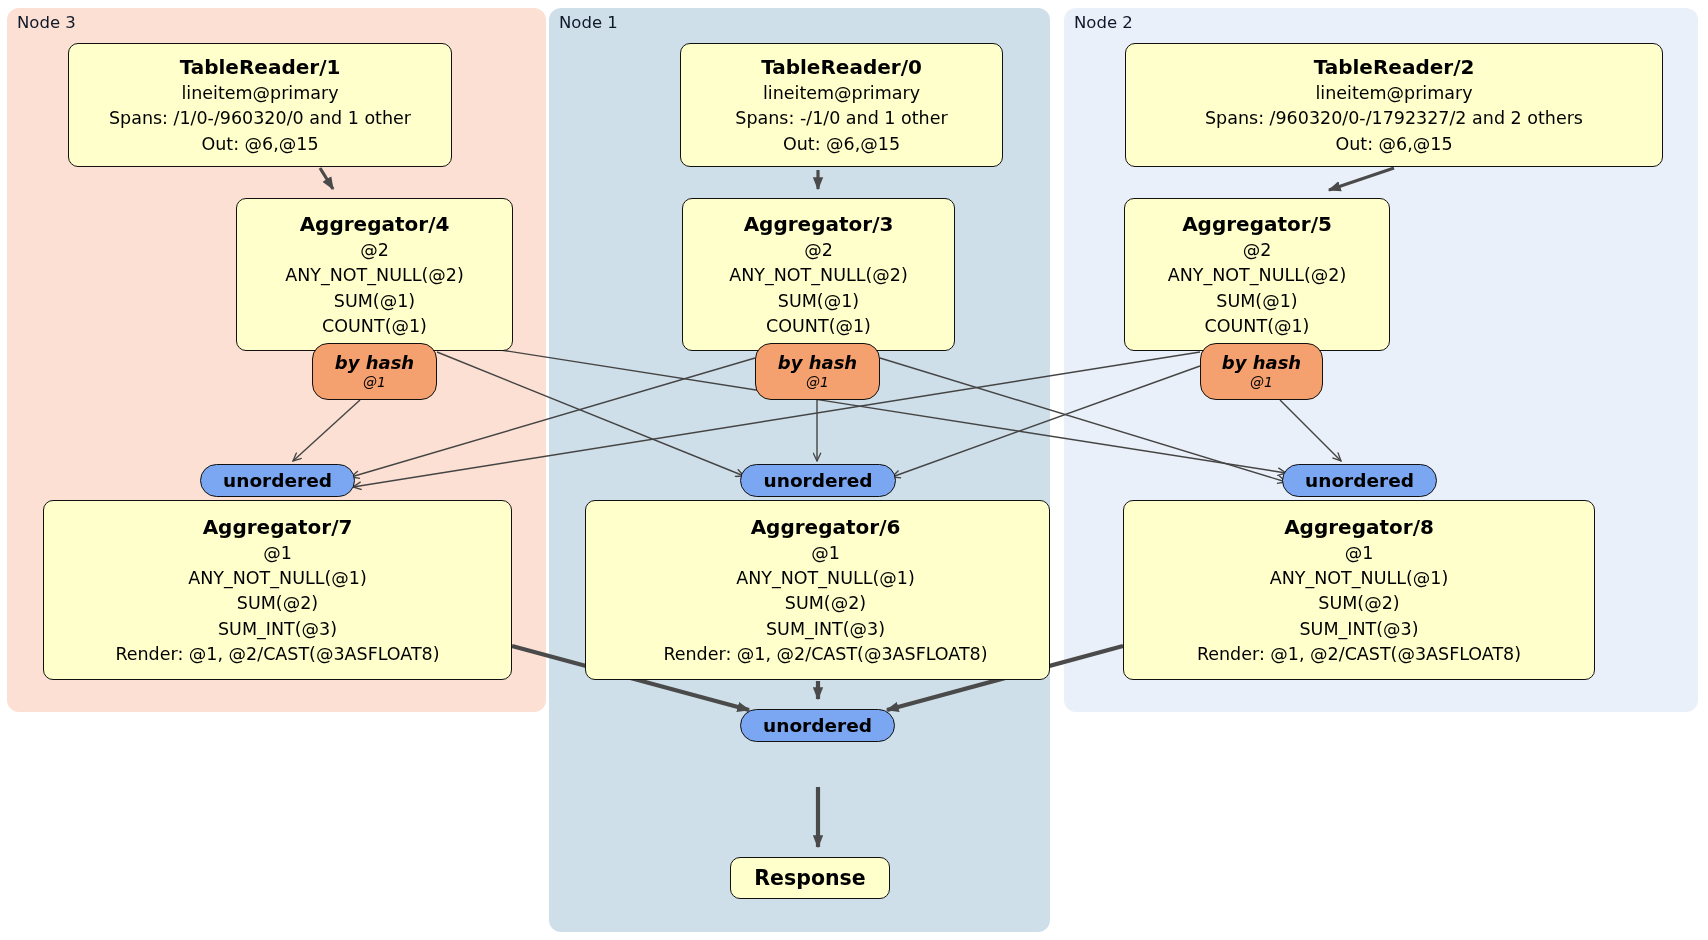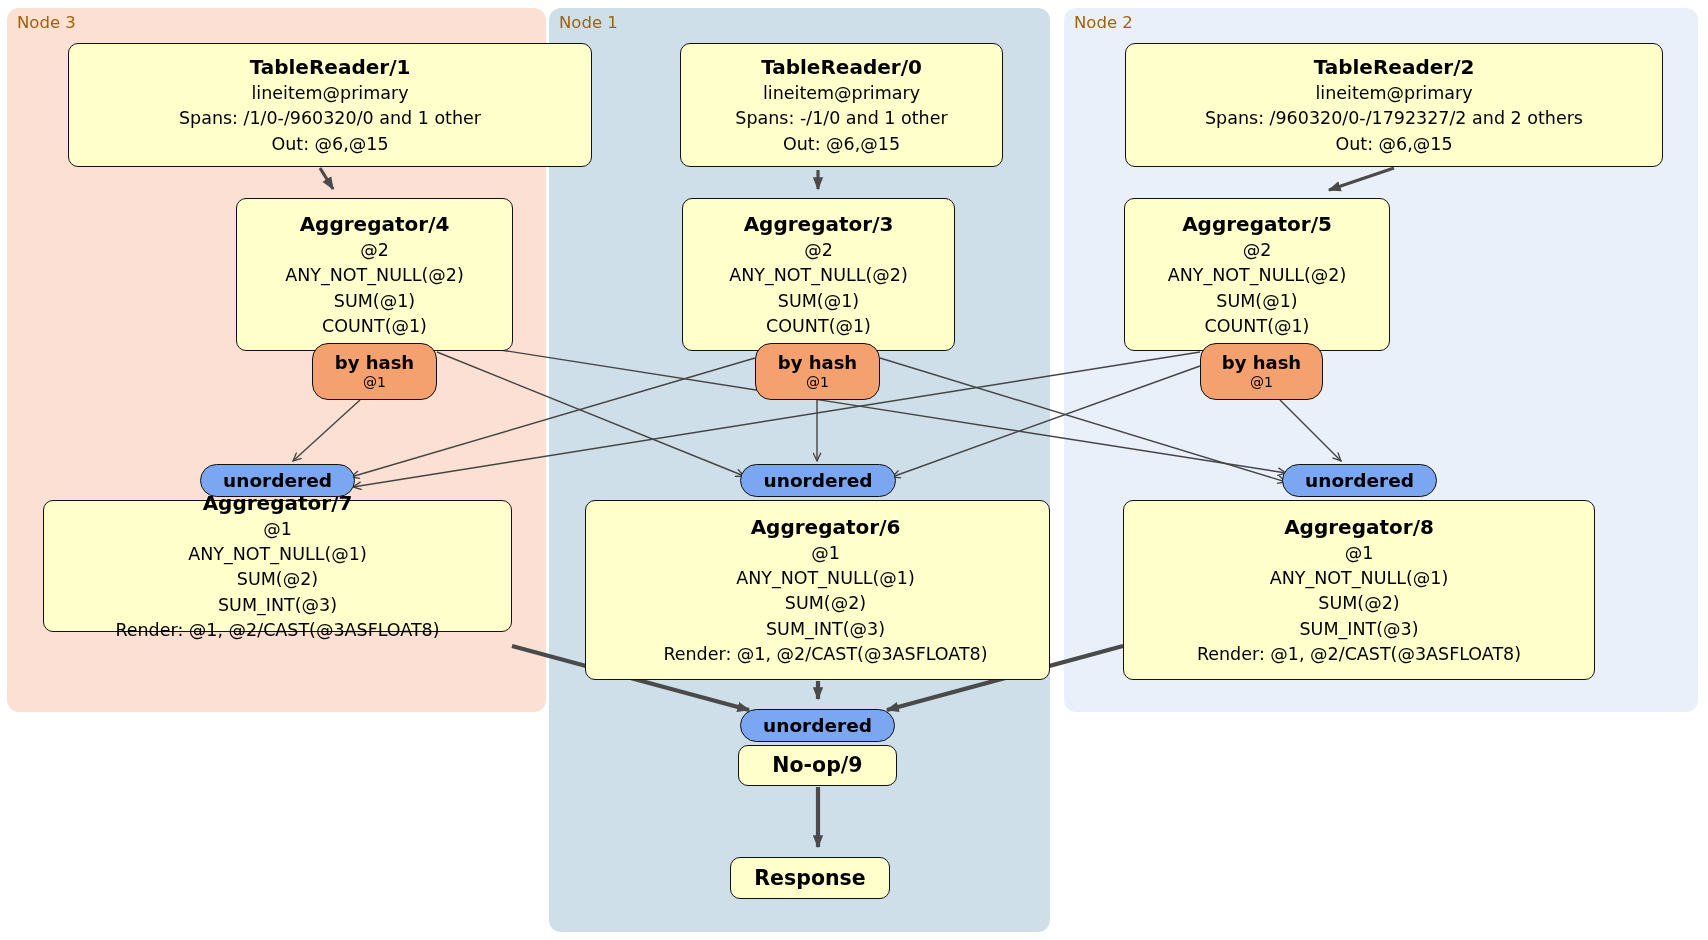--- a/index.html
+++ b/index.html
@@ -12,21 +12,21 @@
     background:#ffffff;
   }
   .panel{
     position:absolute;
     border-radius:12px;
   }
   .panel-label{
     position:absolute;
     left:10px;top:5px;
     font-size:16.5px;
-    color:#a16207;
+    color:#0f172a;
   }
   #edges{
     position:absolute;left:0;top:0;z-index:2;
   }
   .pbox{
     position:absolute;z-index:3;
     background:#ffffcc;
     border:1.5px solid #111;
     border-radius:10px;
     box-sizing:border-box;
@@ -40,20 +40,21 @@
   .nbox .ptitle{font-size:20.5px;}
   .router{
     position:absolute;z-index:4;
     background:#f5a06f;
     border:1.5px solid #111;
     border-radius:16px;
     box-sizing:border-box;
     display:flex;flex-direction:column;
     justify-content:center;align-items:center;
     text-align:center;
+    font-style:italic;
   }
   .router-label{font-size:18px;font-weight:bold;line-height:1.2;}
   .router-detail{font-size:14px;line-height:1.2;}
   .sync{
     position:absolute;z-index:4;
     background:#7aa6f2;
     border:1.5px solid #111;
     border-radius:17px;
     box-sizing:border-box;
     display:flex;justify-content:center;align-items:center;
@@ -106,21 +107,21 @@
 
     <g stroke="#4a4a4a" stroke-width="4.2">
       <line x1="512" y1="646" x2="749" y2="710" marker-end="url(#arrow-big)"></line>
       <line x1="818" y1="681" x2="818" y2="699" marker-end="url(#arrow-big)"></line>
       <line x1="1123" y1="646" x2="887" y2="710" marker-end="url(#arrow-big)"></line>
     </g>
 
     <line stroke="#4a4a4a" stroke-width="4.2" x1="818" y1="787" x2="818" y2="847" marker-end="url(#arrow-big)"></line>
   </svg>
 
-  <div class="pbox" style="left:68px;top:43px;width:524px;height:124px;text-align:center;">
+  <div class="pbox" style="left:68px;top:43px;width:384px;height:124px;text-align:center;">
     <div class="ptitle">TableReader/1</div>
     <div class="pline">lineitem@primary</div>
     <div class="pline">Spans: /1/0-/960320/0 and 1 other</div>
     <div class="pline">Out: @6,@15</div>
   </div>
 
   <div class="pbox" style="left:236px;top:198px;width:277px;height:153px;">
     <div class="ptitle">Aggregator/4</div>
     <div class="pline">@2</div>
     <div class="pline">ANY_NOT_NULL(@2)</div>
@@ -130,21 +131,21 @@
 
   <div class="router" style="left:312px;top:343px;width:125px;height:57px;">
     <div class="router-label">by hash</div>
     <div class="router-detail">@1</div>
   </div>
 
   <div class="sync" style="left:200px;top:464px;width:155px;height:33px;">
     <span>unordered</span>
   </div>
 
-  <div class="pbox" style="left:43px;top:500px;width:469px;height:132px;">
+  <div class="pbox" style="left:43px;top:500px;width:469px;height:180px;">
     <div class="ptitle">Aggregator/7</div>
     <div class="pline">@1</div>
     <div class="pline">ANY_NOT_NULL(@1)</div>
     <div class="pline">SUM(@2)</div>
     <div class="pline">SUM_INT(@3)</div>
     <div class="pline">Render: @1, @2/CAST(@3ASFLOAT8)</div>
   </div>
 
   <div class="pbox" style="left:680px;top:43px;width:323px;height:124px;">
     <div class="ptitle">TableReader/0</div>
@@ -176,23 +177,20 @@
     <div class="pline">ANY_NOT_NULL(@1)</div>
     <div class="pline">SUM(@2)</div>
     <div class="pline">SUM_INT(@3)</div>
     <div class="pline">Render: @1, @2/CAST(@3ASFLOAT8)</div>
   </div>
 
   <div class="sync" style="left:740px;top:709px;width:155px;height:33px;">
     <span>unordered</span>
   </div>
 
-  <div class="pbox nbox" style="left:738px;top:745px;width:159px;height:41px;">
-    <div class="ptitle">No-op/9</div>
-  </div>
 
   <div class="pbox nbox" style="left:730px;top:857px;width:160px;height:42px;">
     <div class="ptitle">Response</div>
   </div>
 
   <div class="pbox" style="left:1125px;top:43px;width:538px;height:124px;">
     <div class="ptitle">TableReader/2</div>
     <div class="pline">lineitem@primary</div>
     <div class="pline">Spans: /960320/0-/1792327/2 and 2 others</div>
     <div class="pline">Out: @6,@15</div>

